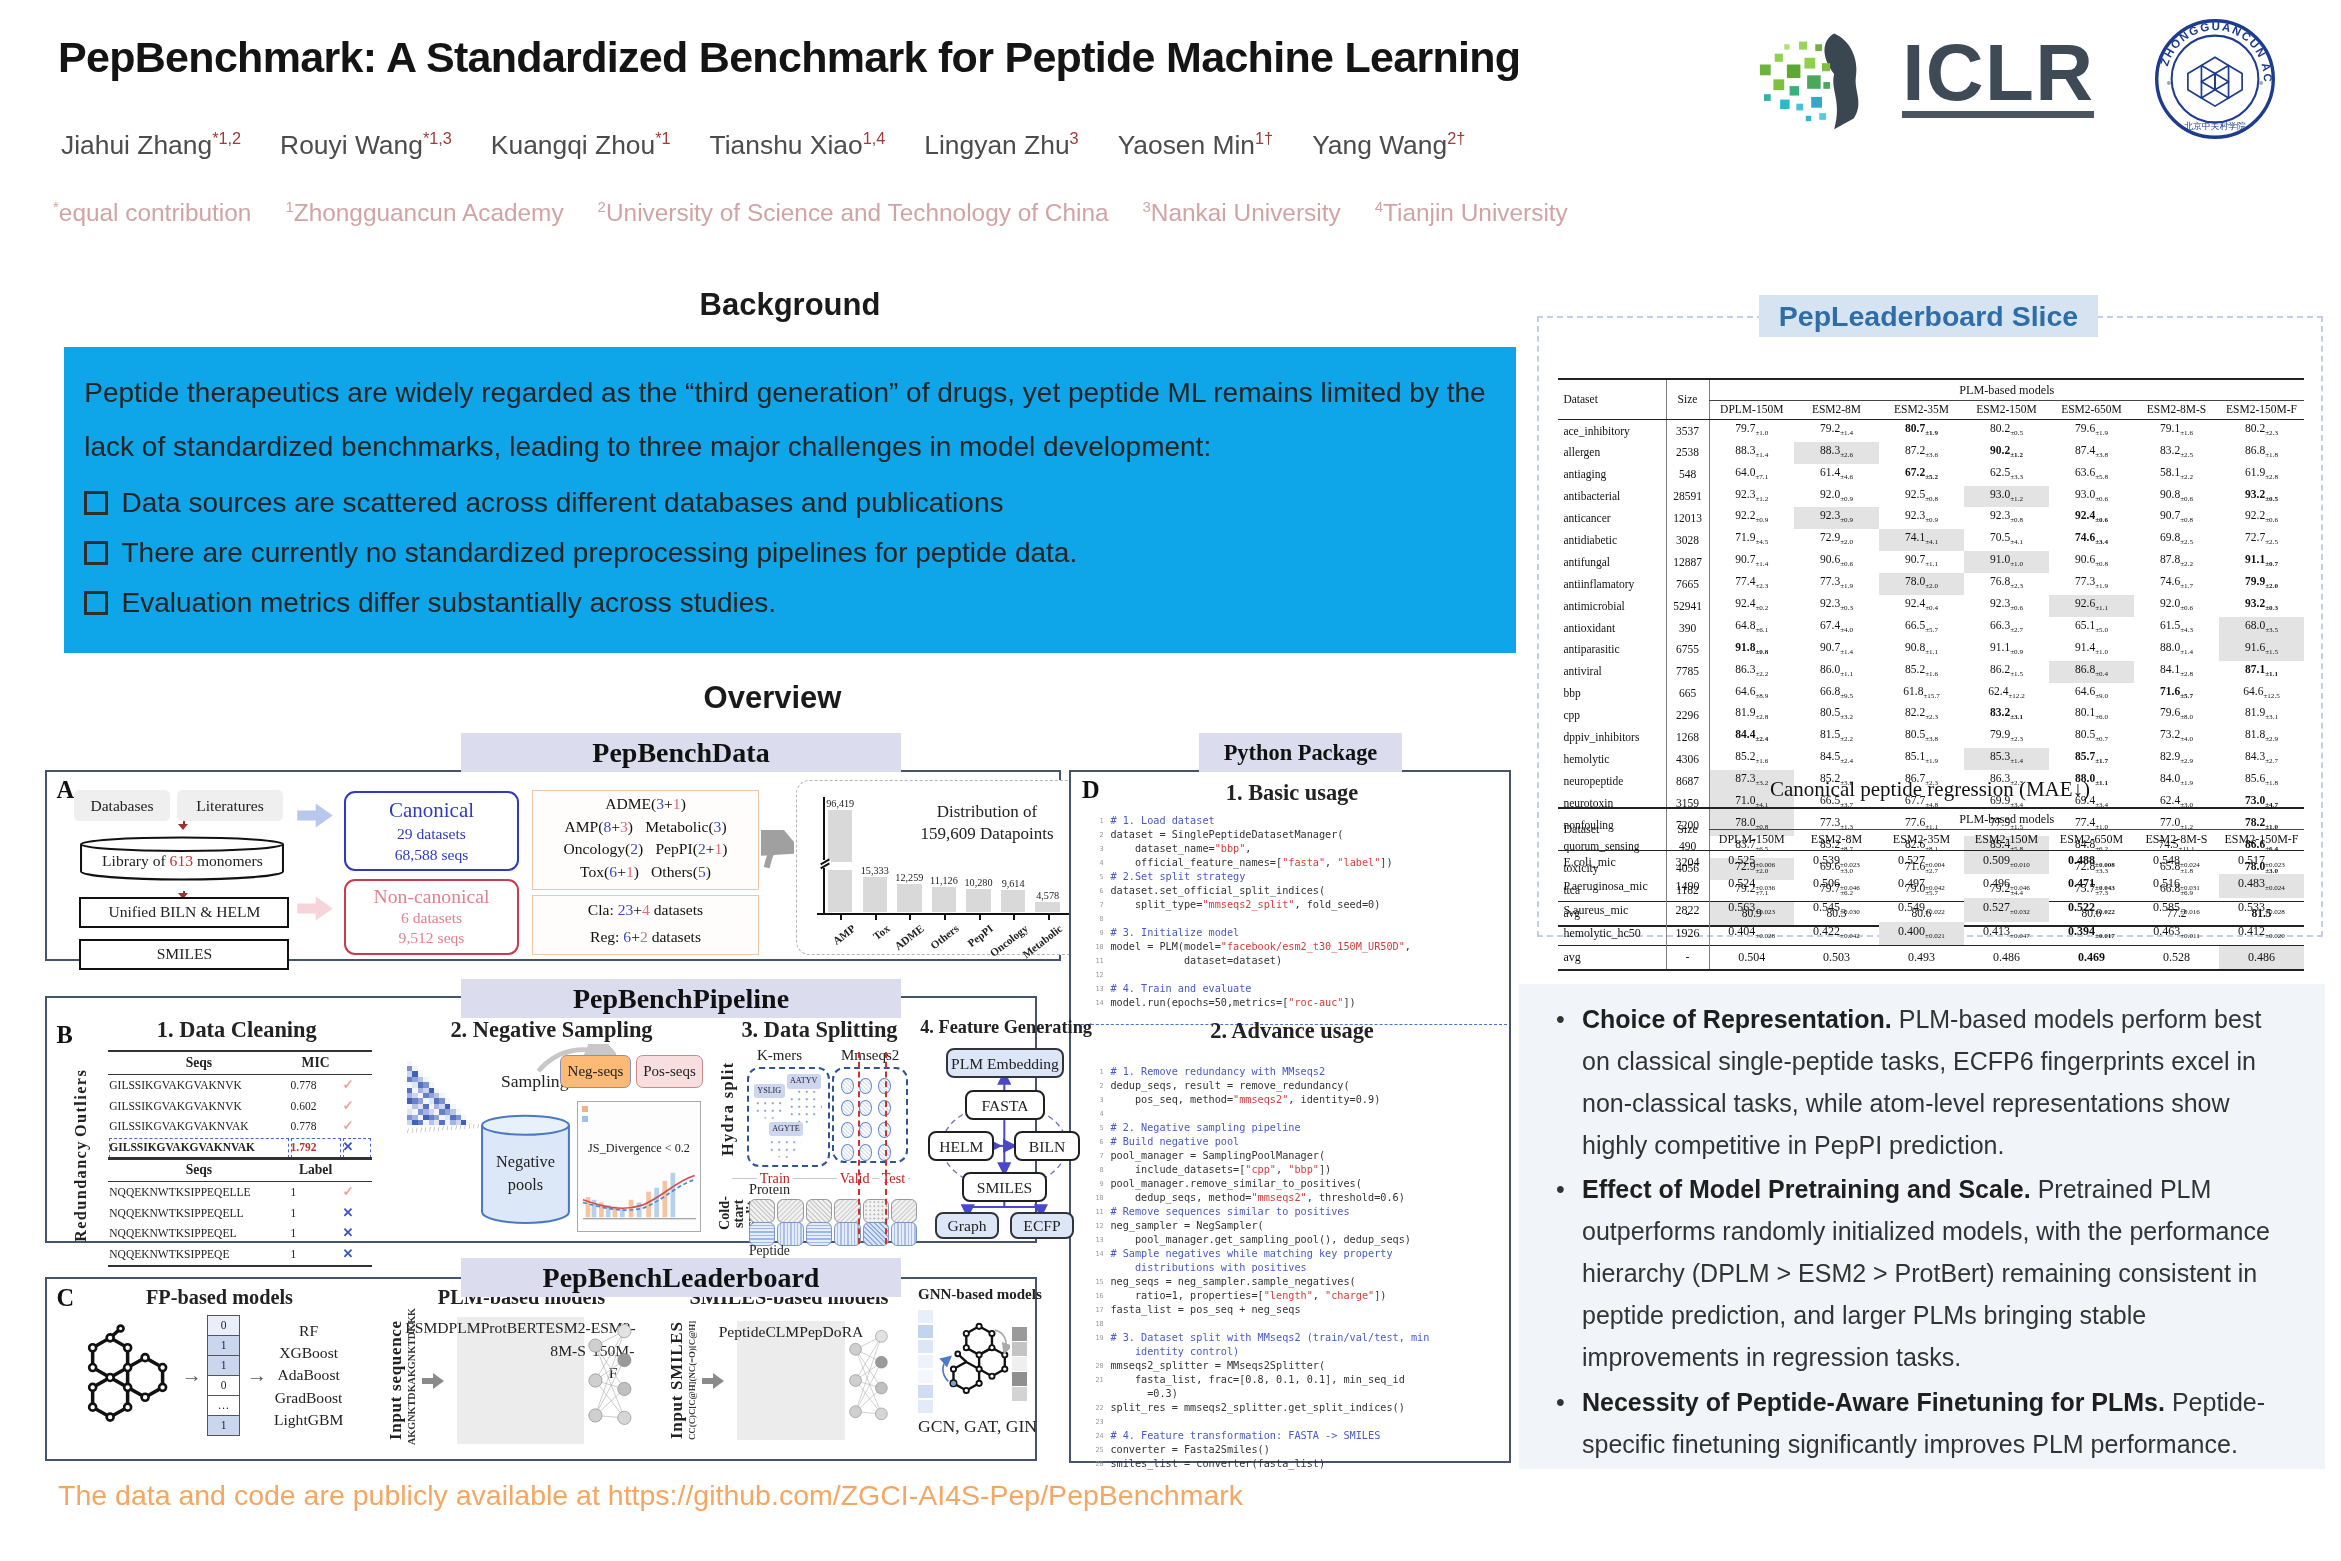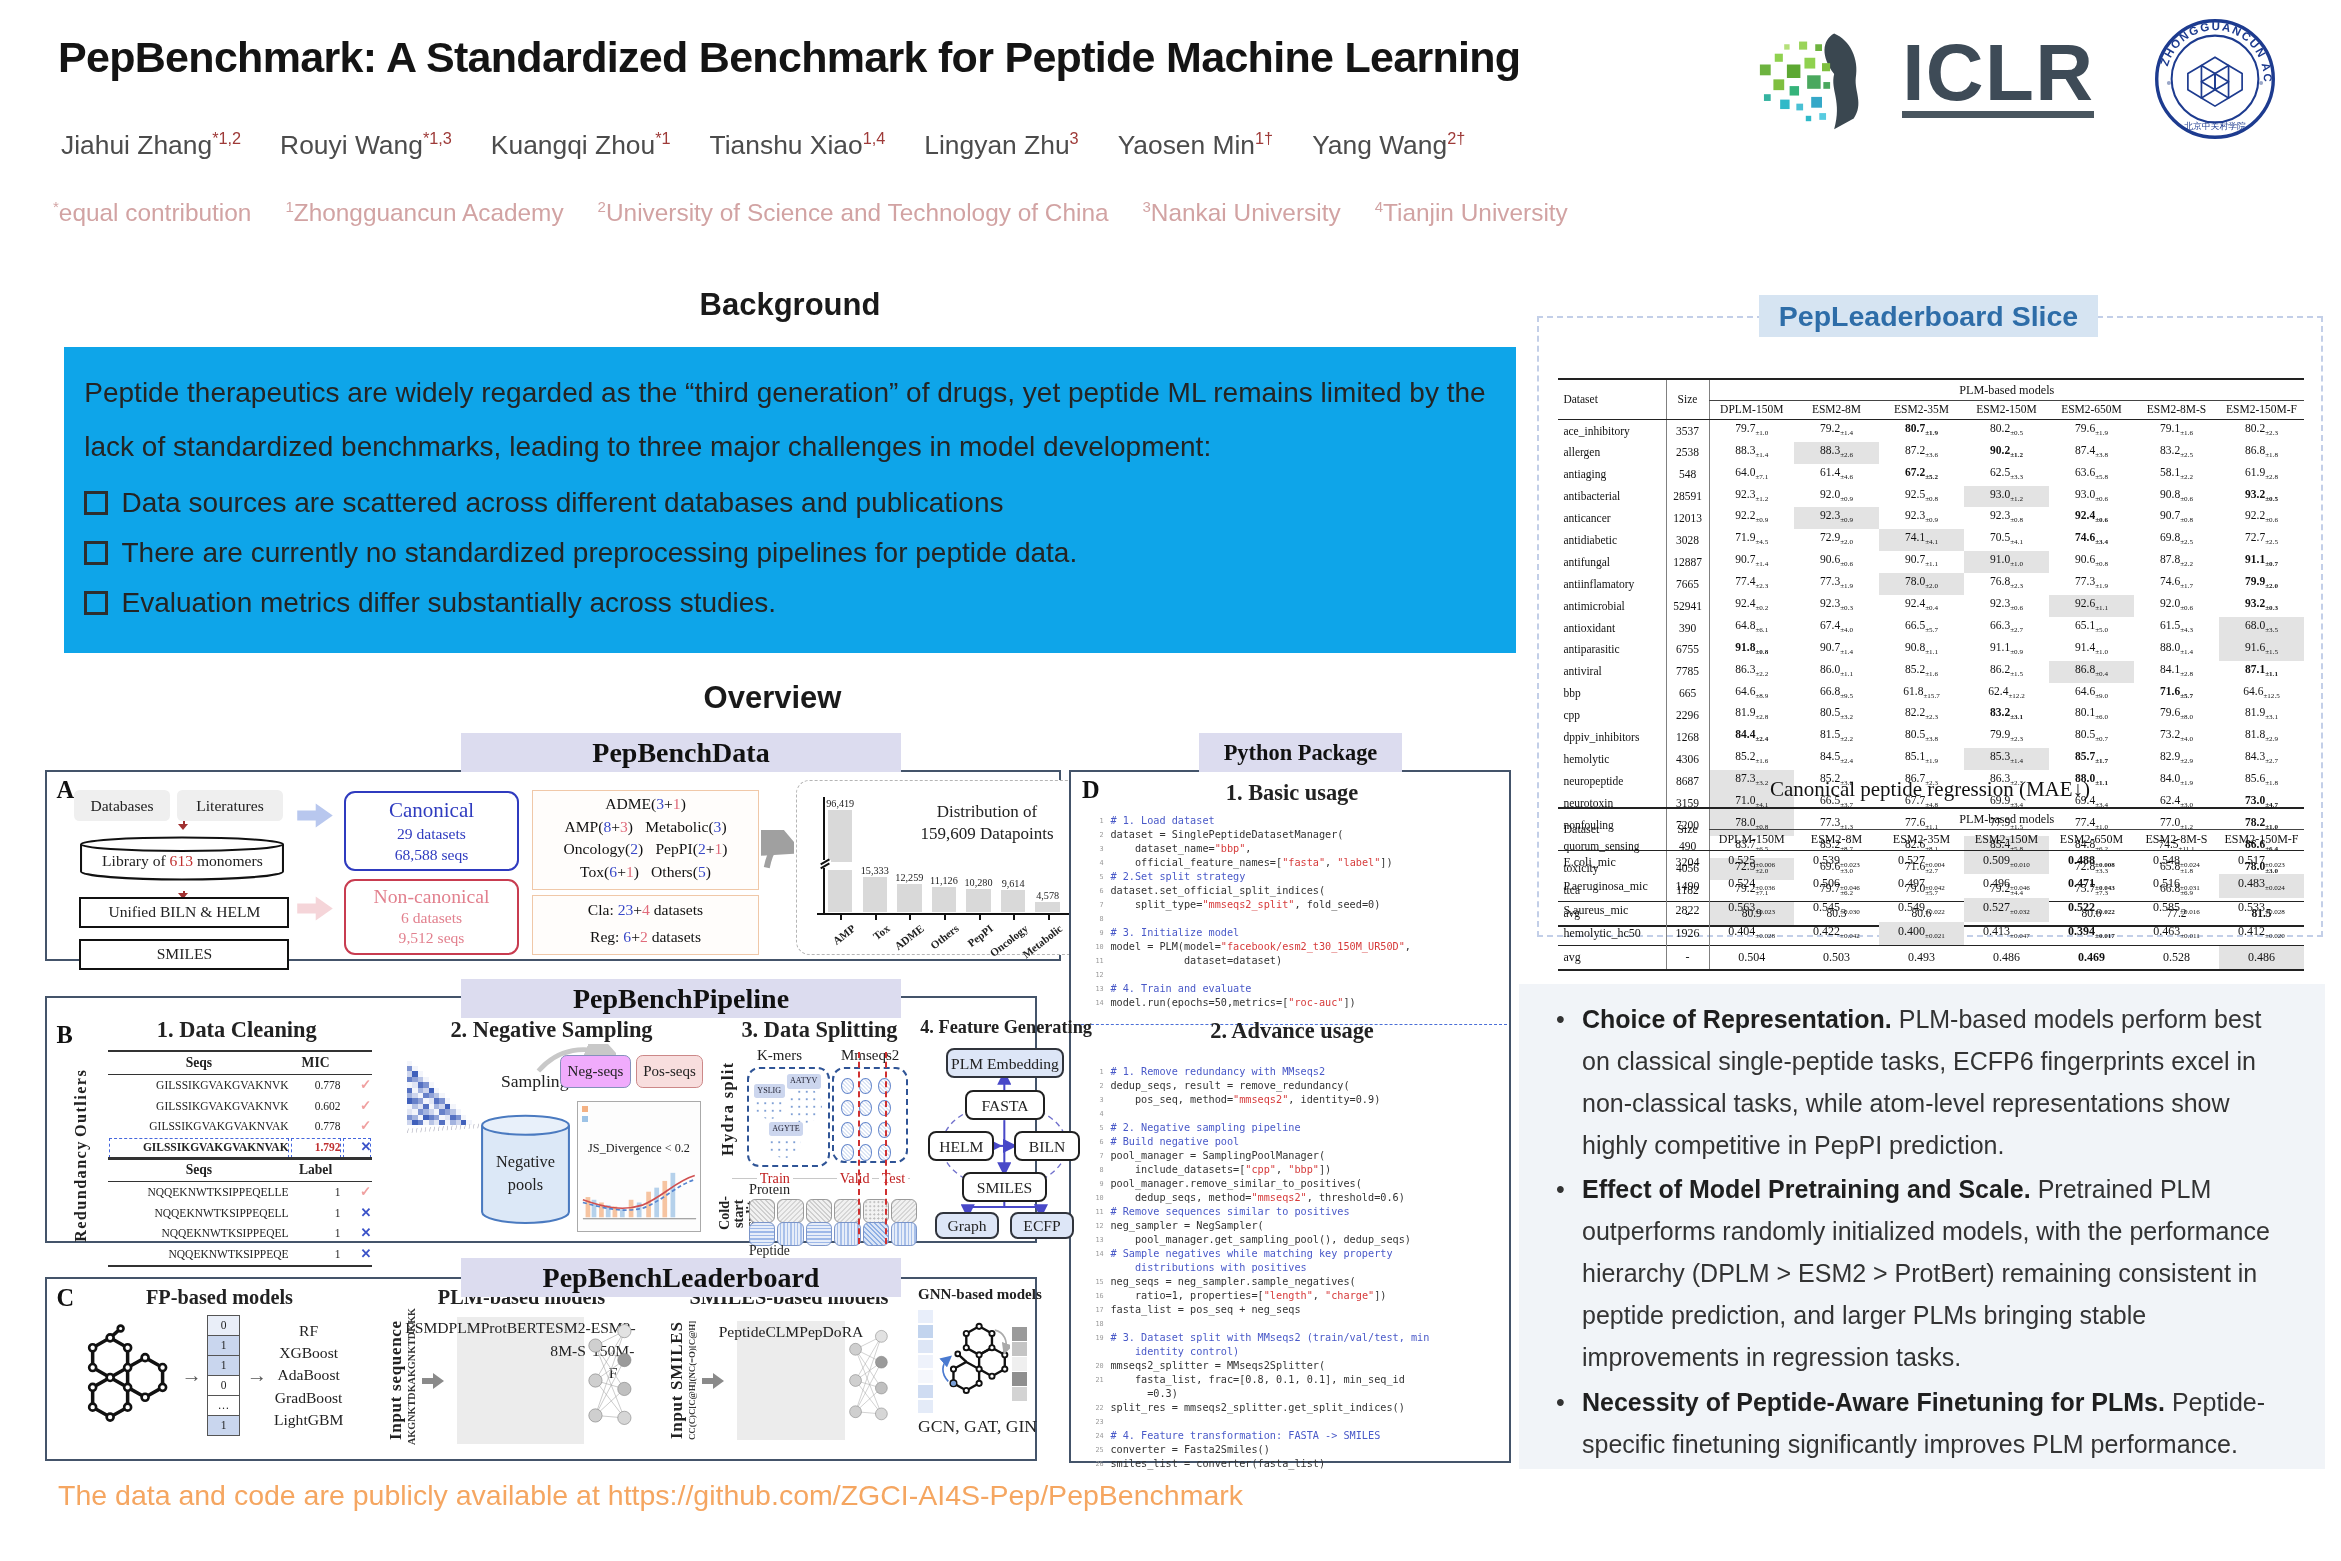--- a/index.html
+++ b/index.html
@@ -65,32 +65,32 @@
   .codebox{font-family:"DejaVu Sans Mono",monospace;font-size:10.2px;color:#333}
   .cl{display:flex;line-height:14px;white-space:pre}
   .ln{width:16.3px;text-align:right;color:#999;font-size:6.8px;margin-right:6.8px;flex:none}
   .cs .c{color:#4959c8}.cs .s{color:#d63b3b}.cs .p{color:#333}
   .codesep{border-top:1.7px dashed #4a6fd8}
   
   .vlab{writing-mode:vertical-rl;transform:rotate(180deg);text-align:center;font-family:"Liberation Serif",serif;
         font-weight:bold;color:#222;letter-spacing:1.4px}
   .mt{border-collapse:collapse;font-family:"Liberation Serif",serif;width:264px}
   .mt th{font-size:13.6px;font-weight:bold;border-top:2px solid #333;border-bottom:1.4px solid #333;line-height:20.3px}
-  .mt td{font-size:11.5px;line-height:18.6px;text-align:right}
+  .mt td{font-size:11.5px;line-height:18.6px;text-align:left}
   .mt tbody tr:last-child td{border-bottom:2px solid #333}
   .mt .ms{width:169px}.mt .mv{width:47px}.mt .mm{width:27px}
   .mt .ok{color:#f0a0a0;font-weight:bold;font-size:13.6px}
   .mt .no{color:#3a52c8;font-weight:bold;font-size:13px}
   .mt tr.flag td{outline:1.4px dashed #4466dd;outline-offset:-2px}
   .mt .fb{font-weight:bold}
   .mt .redv{color:#c03030;font-weight:bold}
   .hrow{height:5.4px}
   .hc{display:inline-block;width:5.4px;height:5.4px}
   .sampbox{border-radius:6.8px;text-align:center;font-family:"Liberation Serif",serif;font-size:15px;line-height:30px}
-  .negb{background:#f0abfc;border:1.4px solid #8590bb}
+  .negb{background:#fdba74;border:1.4px solid #8590bb}
   .posb{background:#f8dede;border:1.4px solid #c88}
   .jsbox{border:1px solid #aaa;background:#fdfdfd}
   .jstext{font-family:"Liberation Serif",serif;font-size:12.2px;white-space:nowrap}
   .dashb{border:2.4px dashed #2f5496;border-radius:12.2px}
   .chip{position:absolute;background:#ccd6ee;border-radius:2.7px;font-family:"Liberation Serif",serif;font-size:8.1px;
         line-height:14.2px;padding:0 3.4px;color:#223}
   .dots{position:absolute;border-radius:50%;background-image:radial-gradient(#7f9fd4 1.1px,transparent 1.2px);background-size:7.5px 7.5px}
   .mcirc{display:inline-block;width:11px;height:14.2px;border:1px solid #6688cc;border-radius:50%;margin:2px 2.7px;
          background:repeating-linear-gradient(45deg,#fff,#fff 1.4px,#dde6f5 1.4px,#dde6f5 2.7px)}
   .vline{position:absolute;border-left:2px dashed #d03030;width:0;z-index:4}

